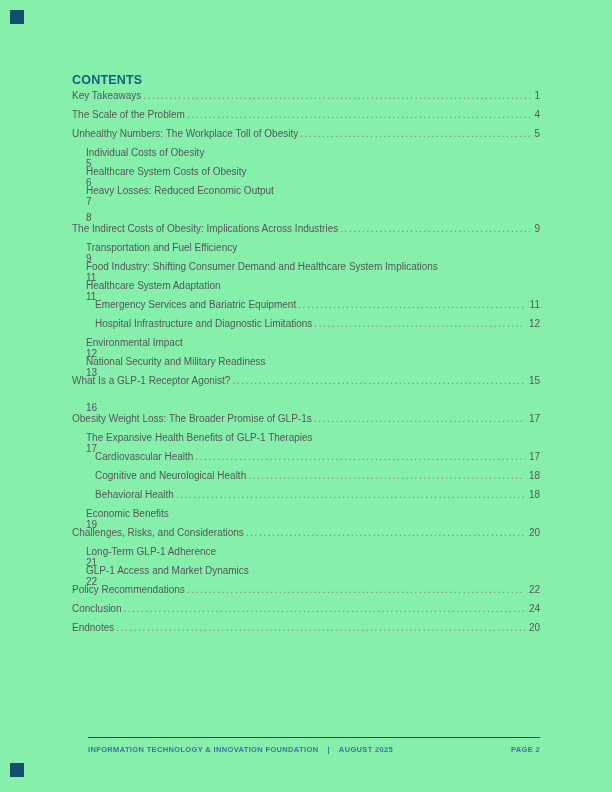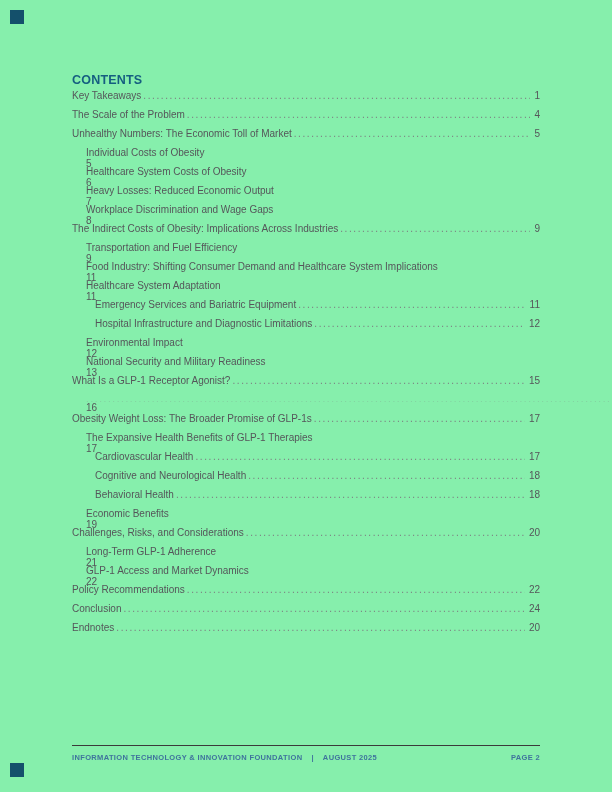--- a/index.html
+++ b/index.html
@@ -63,25 +63,24 @@
   .toc-dots::after {
     content: "........................................................................................................................................................................................................................................................";
   }
   .toc-page {
     flex: 0 0 auto;
     white-space: nowrap;
   }
 
   .footer {
     position: absolute;
-    left: 72px;
+    left: 88px;
     right: 72px;
     top: 737px;
     border-top: 1px solid #3a3a3a;
-    margin-top: 8px;
   }
   .footer-row {
     display: flex;
     justify-content: space-between;
     align-items: baseline;
     padding-top: 7px;
     font-size: 7.5px;
     font-weight: bold;
     letter-spacing: 0.35px;
     color: #3f739c;
@@ -105,41 +104,40 @@
           <span class="toc-label">Key Takeaways</span>
           <span class="toc-dots"></span>
           <span class="toc-page">1</span>
         </li>
       <li class="toc-row lvl1">
           <span class="toc-label">The Scale of the Problem</span>
           <span class="toc-dots"></span>
           <span class="toc-page">4</span>
         </li>
       <li class="toc-row lvl1">
-          <span class="toc-label">Unhealthy Numbers: The Economic Toll of Market</span>
+          <span class="toc-label">Unhealthy Numbers: The Workplace Toll of Obesity</span>
           <span class="toc-dots"></span>
           <span class="toc-page">5</span>
         </li>
       <li class="toc-row lvl2">
           <span class="toc-label">Individual Costs of Obesity</span>
           <span class="toc-dots"></span>
           <span class="toc-page">5</span>
         </li>
       <li class="toc-row lvl2">
           <span class="toc-label">Healthcare System Costs of Obesity</span>
           <span class="toc-dots"></span>
           <span class="toc-page">6</span>
         </li>
       <li class="toc-row lvl2">
           <span class="toc-label">Heavy Losses: Reduced Economic Output</span>
           <span class="toc-dots"></span>
           <span class="toc-page">7</span>
         </li>
       <li class="toc-row lvl2">
-          <span class="toc-label">Workplace Discrimination and Wage Gaps</span>
           <span class="toc-dots"></span>
           <span class="toc-page">8</span>
         </li>
       <li class="toc-row lvl1">
           <span class="toc-label">The Indirect Costs of Obesity: Implications Across Industries</span>
           <span class="toc-dots"></span>
           <span class="toc-page">9</span>
         </li>
       <li class="toc-row lvl2">
           <span class="toc-label">Transportation and Fuel Efficiency</span>

